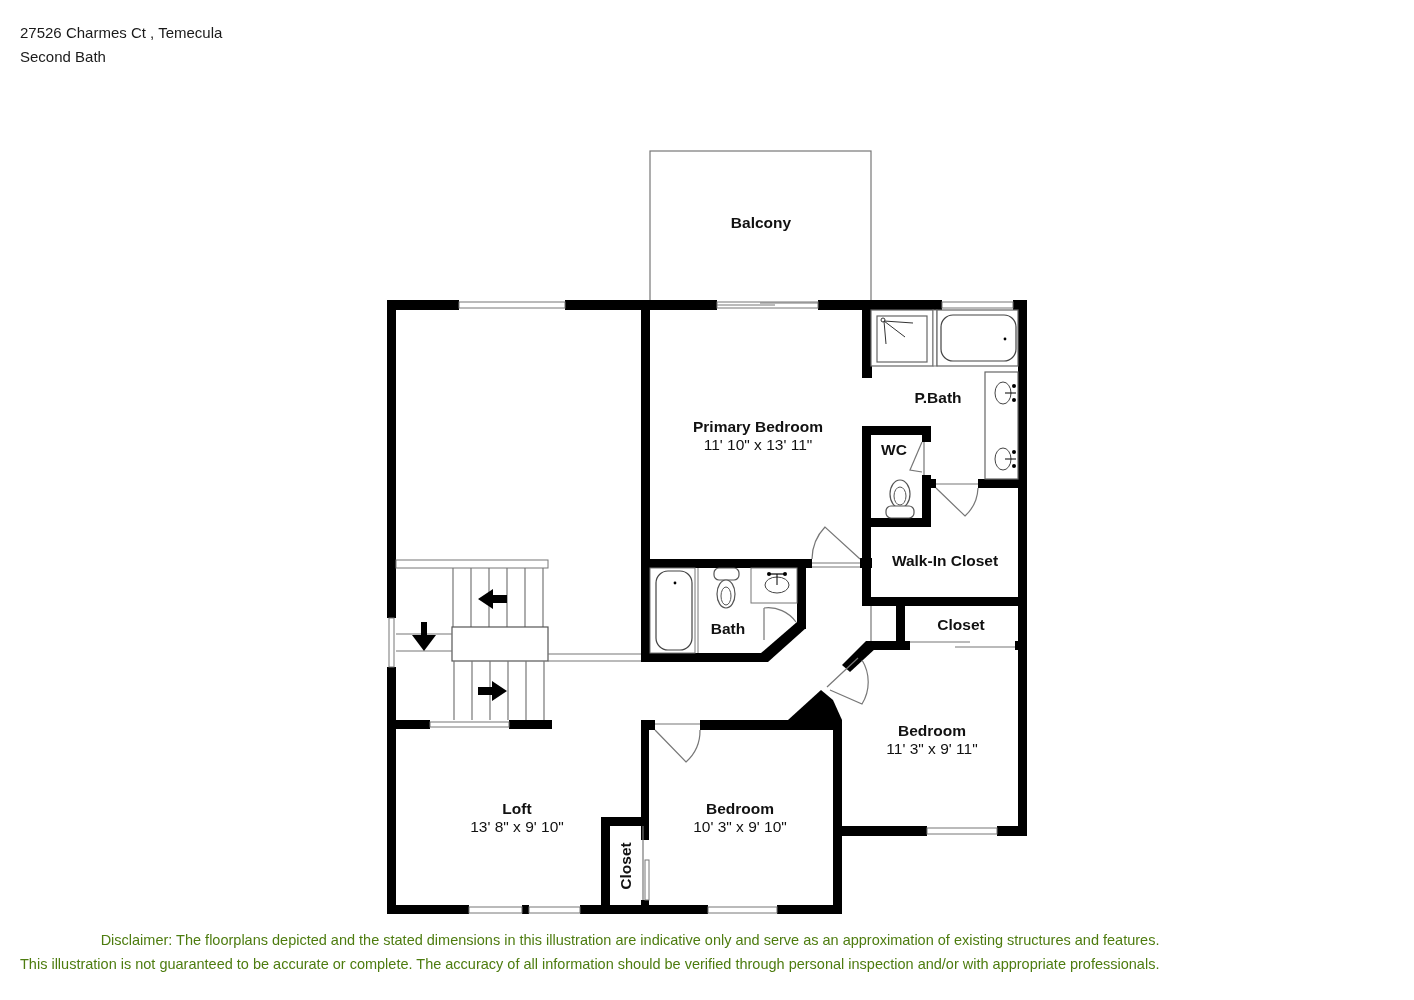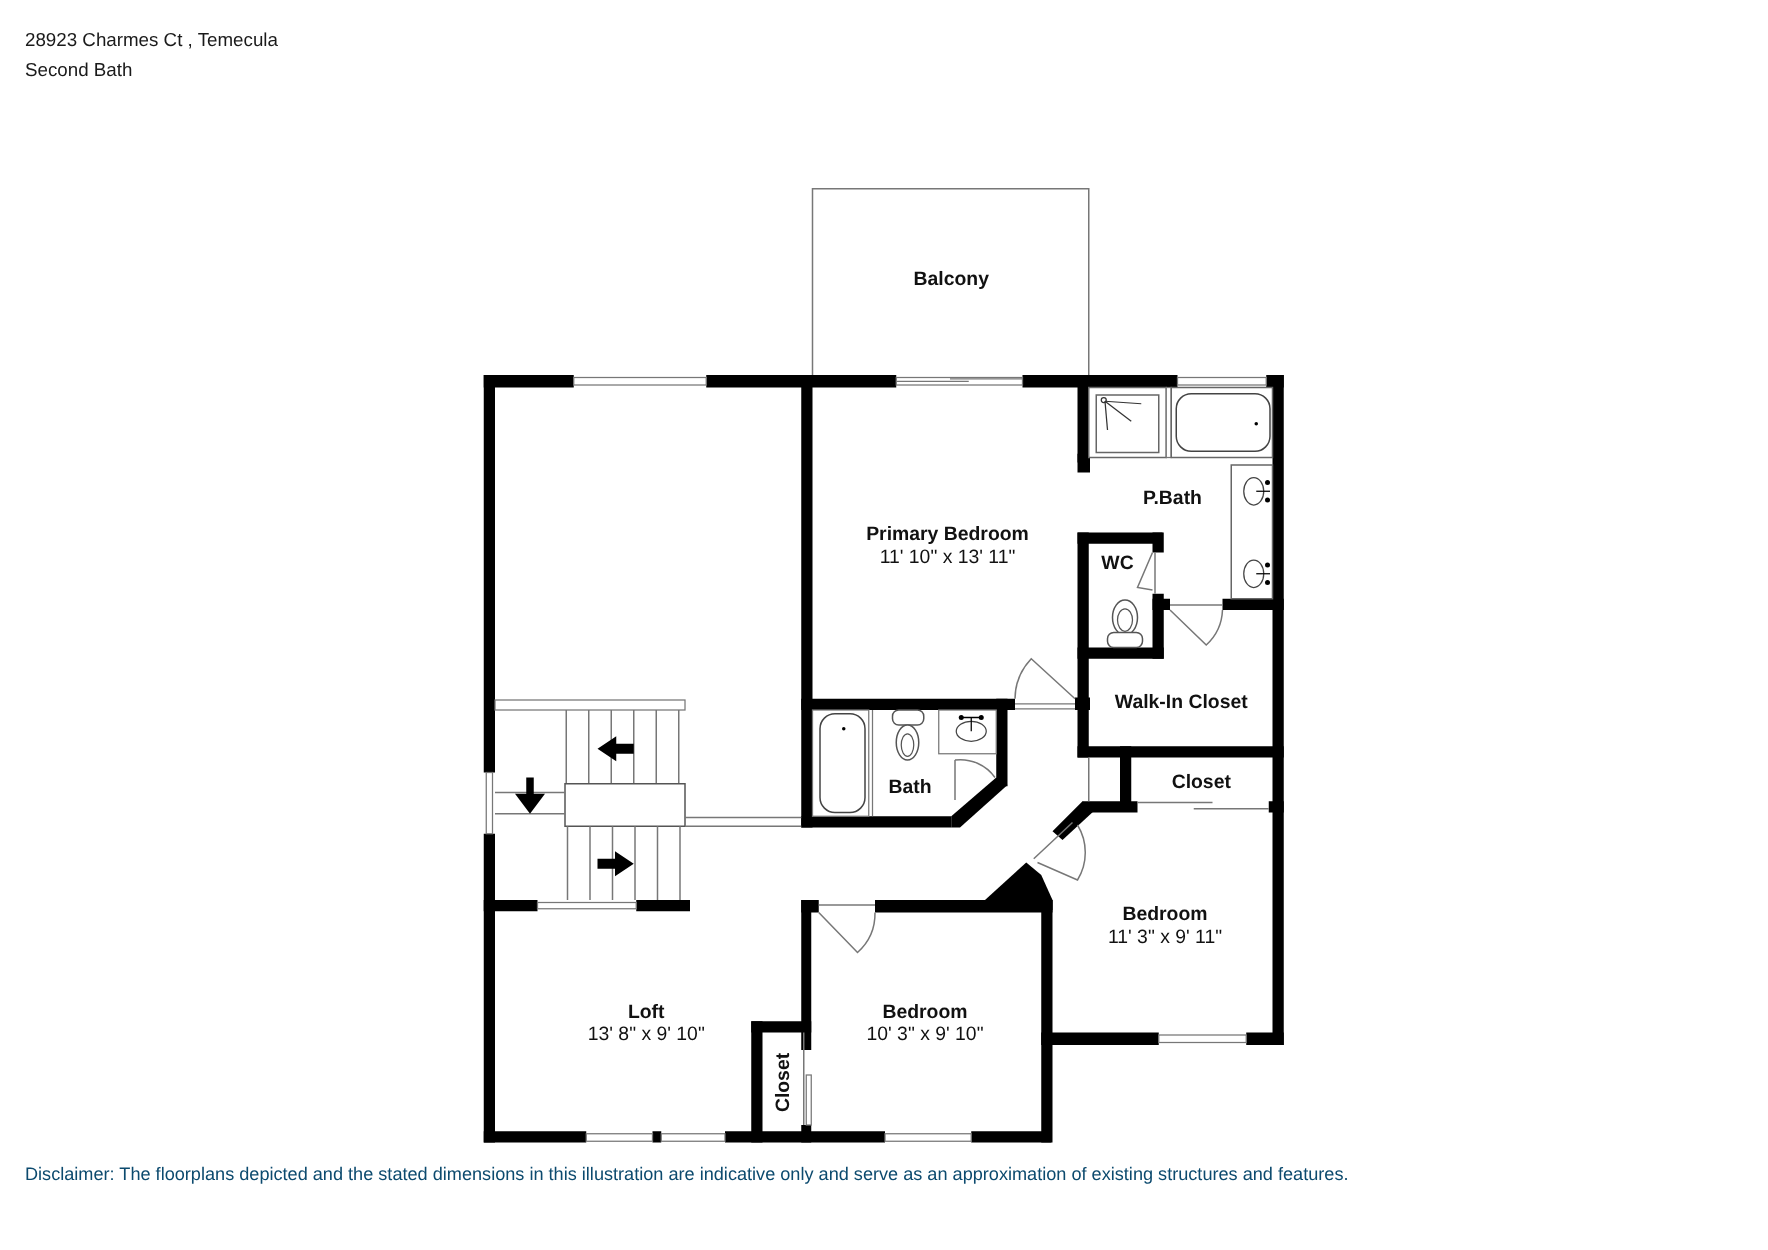--- a/index.html
+++ b/index.html
@@ -1,29 +1,29 @@
 <!DOCTYPE html>
 <html><head>
 <meta charset="utf-8">
 <style>
   html, body { margin: 0; padding: 0; background: #ffffff; }
   body { width: 1414px; height: 1000px; position: relative; overflow: hidden; font-family: "Liberation Sans", sans-serif; color: #111; }
   .header { position: absolute; left: 20px; top: 21px; font-size: 15px; line-height: 24px; color: #1a1a1a; }
-  .disclaimer { position: absolute; left: 20px; top: 928px; font-size: 14.5px; line-height: 24px; color: #0c4a6e; text-align: right; }
+  .disclaimer { position: absolute; left: 20px; top: 928px; font-size: 14.5px; line-height: 24px; color: #4d7c0f; text-align: right; }
   svg.plan { position: absolute; left: 0; top: 0; }
   .room-name { font-family: "Liberation Sans", sans-serif; font-weight: bold; font-size: 15.5px; fill: #111; }
   .room-dim { font-family: "Liberation Sans", sans-serif; font-size: 15.5px; fill: #111; }
   .wall { fill: #000; }
   .thin { fill: none; stroke: #777; stroke-width: 1.2; }
 </style>
 </head>
 <body>
 
 <div class="header">
-  <div>28923 Charmes Ct , Temecula</div>
+  <div>27526 Charmes Ct , Temecula</div>
   <div>Second Bath</div>
 </div>
 
 <svg class="plan" width="1414" height="1000" viewBox="0 0 1414 1000">
 
   <g>
     <rect x="650" y="151" width="221" height="152" fill="#fff" stroke="#777" stroke-width="1.2"></rect>
   </g>
 
   <g>
@@ -242,13 +242,14 @@
   <text class="room-dim" x="517" y="832" text-anchor="middle">13' 8" x 9' 10"</text>
 
   <text class="room-name" x="740" y="814" text-anchor="middle">Bedroom</text>
   <text class="room-dim" x="740" y="832" text-anchor="middle">10' 3" x 9' 10"</text>
 
   <text class="room-name" x="0" y="0" text-anchor="middle" transform="translate(631,866) rotate(-90)">Closet</text>
 </svg>
 
 <div class="disclaimer">
   <div>Disclaimer: The floorplans depicted and the stated dimensions in this illustration are indicative only and serve as an approximation of existing structures and features.</div>
+  <div>This illustration is not guaranteed to be accurate or complete. The accuracy of all information should be verified through personal inspection and/or with appropriate professionals.</div>
 </div>
 
 </body></html>

